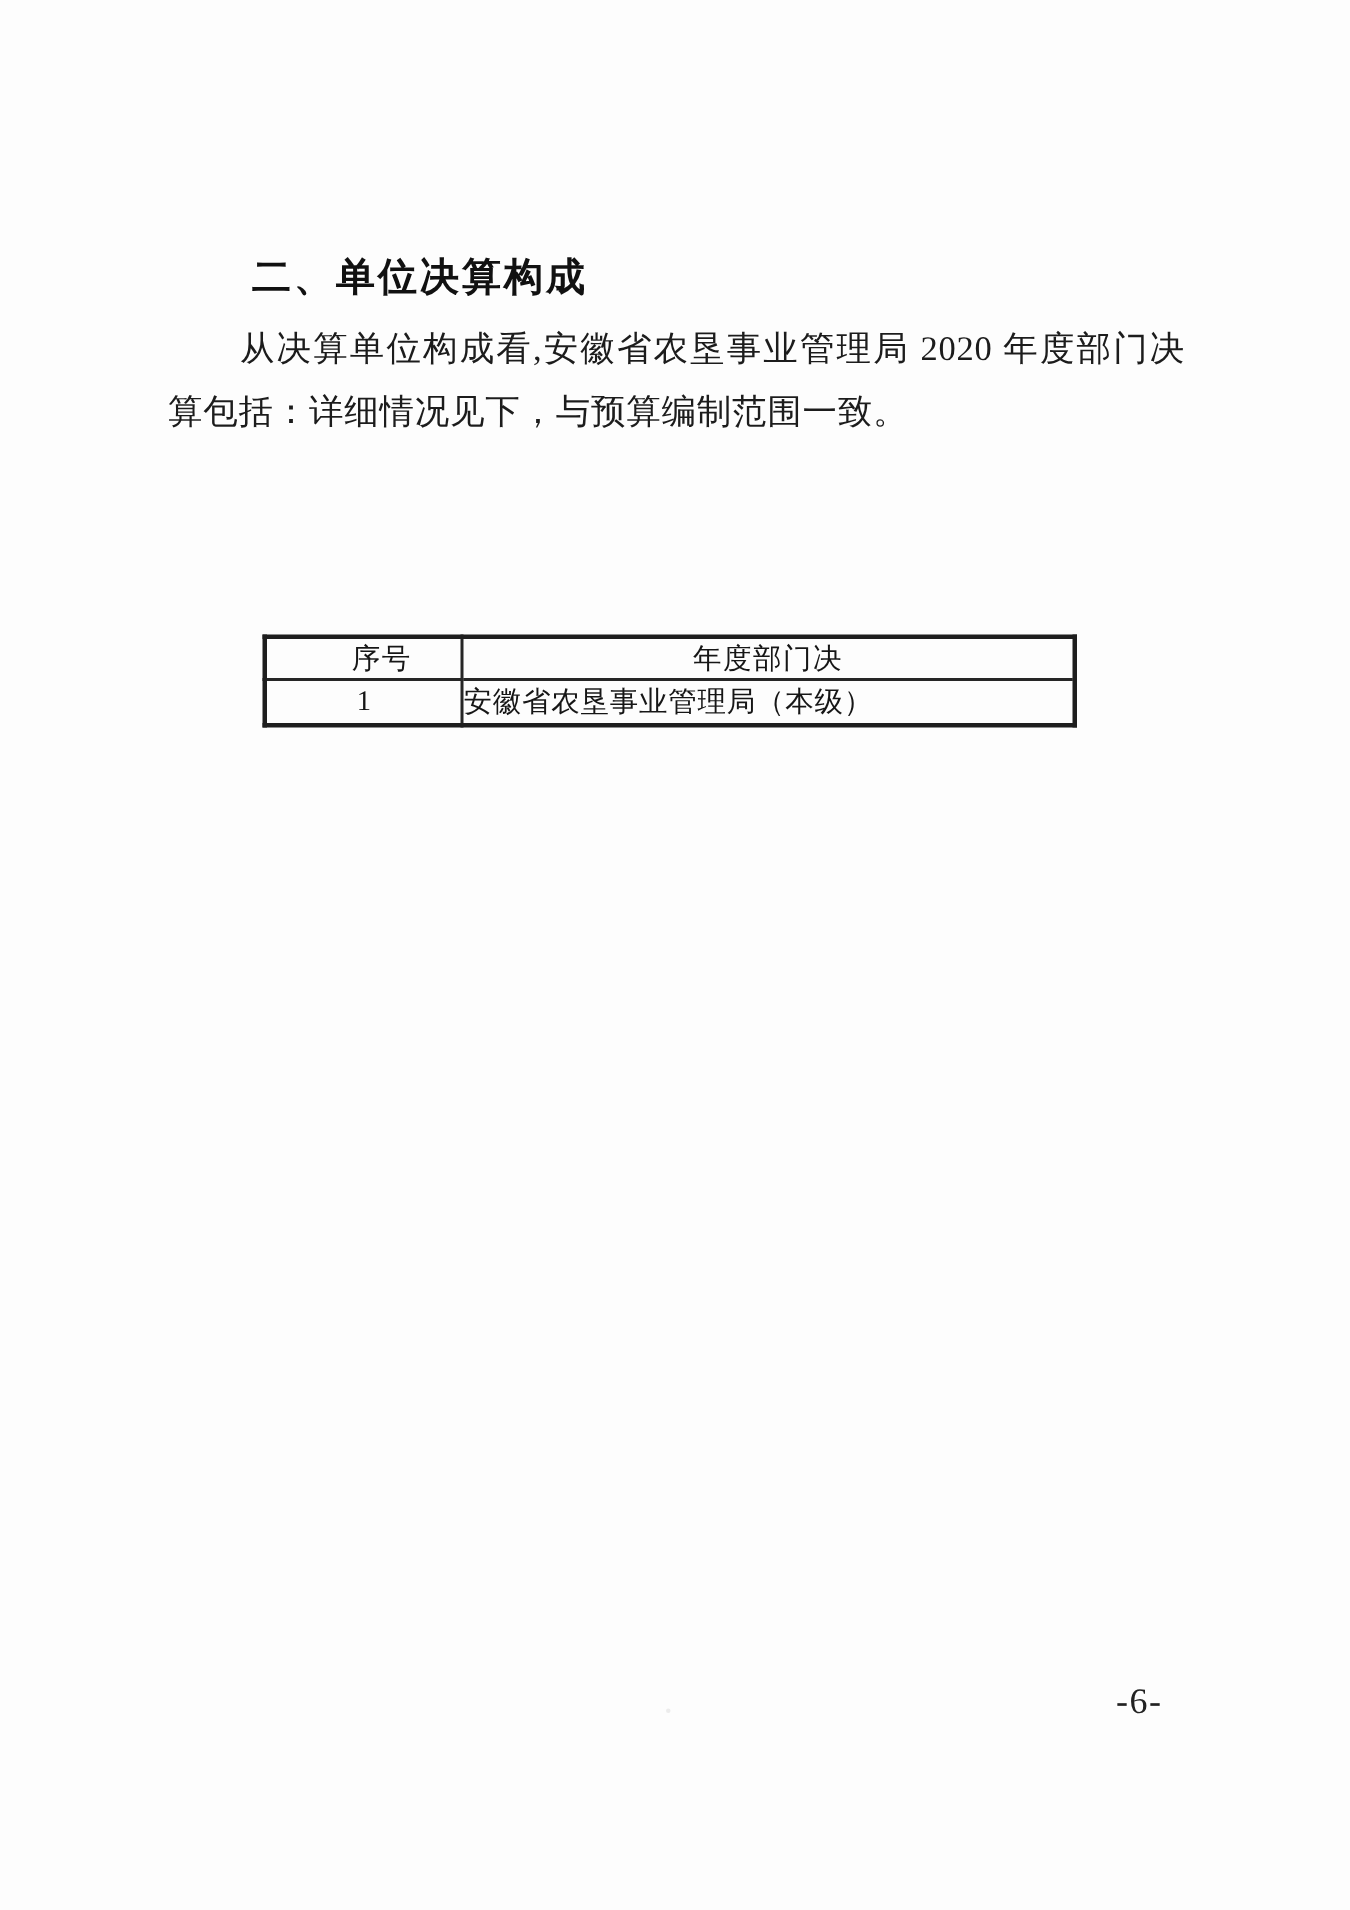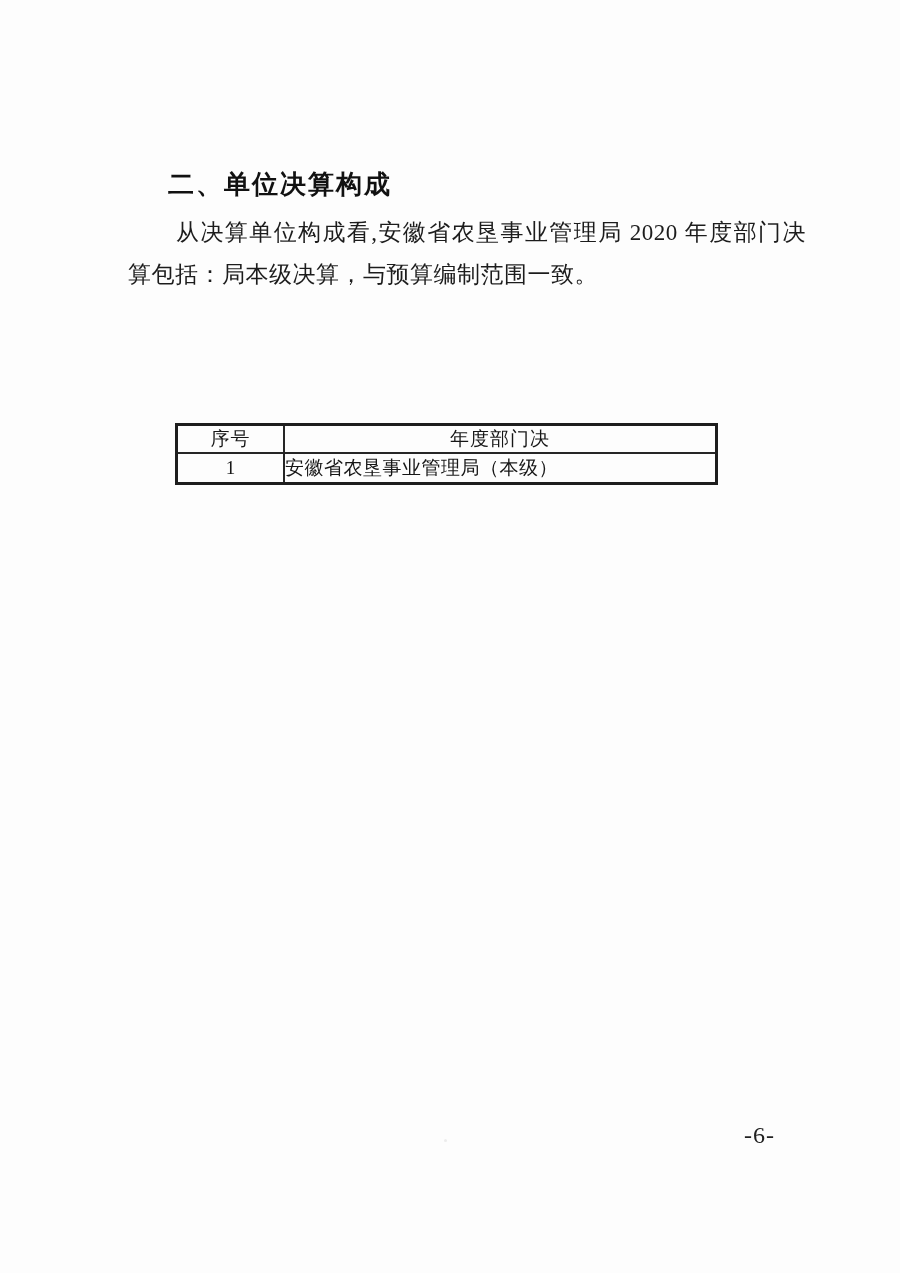--- a/index.html
+++ b/index.html
@@ -27,21 +27,21 @@
     font-family: "Liberation Sans", sans-serif;
     font-weight: 700;
     font-size: 26px;
     letter-spacing: 2px;
     color: #111;
     white-space: nowrap;
   }
   
   .body-text {
     position: absolute;
-    left: 128px;
+    left: 112px;
     top: 212px;
     width: 678px;
     font-size: 23px;
     letter-spacing: 0.5px;
   }
   .line {
     height: 42px;
     line-height: 42px;
     white-space: normal;
     word-break: keep-all;
@@ -66,21 +66,21 @@
     color: #161616;
   }
   .units-table td {
     border: 2px solid #262626;
     padding: 0;
     vertical-align: middle;
   }
   .units-table {
     border: 3px solid #1e1e1e;
   }
-  .units-table .col-index { width: 105px; }
+  .units-table .col-index { width: 105px; padding-left: 24px; }
   .units-table tr.header-row td {
     height: 26px;
     text-align: center;
     letter-spacing: 1px;
   }
   .units-table tr.data-row td {
     height: 28px;
   }
   .units-table tr.data-row td.cell-index {
     text-align: center;
@@ -113,21 +113,21 @@
 </head>
 <body style="background: rgb(253, 253, 253); color: rgb(28, 28, 28);">
 
 <div class="page">
 
   <div class="heading">二、单位决算构成</div>
 
   <div class="body-text">
     <div class="paragraph">
       <div class="line indent justify">从决算单位构成看,安徽省农垦事业管理局 2020 年度部门决</div>
-      <div class="line">算包括：局本级决算，与预算编制范围一致。</div>
+      <div class="line">算包括：详细情况见下，与预算编制范围一致。</div>
     </div>
   </div>
 
   <table class="units-table">
     <tbody>
       <tr class="header-row">
         <td class="col-index">序号</td>
         <td class="col-name">年度部门决</td>
       </tr>
       <tr class="data-row">

